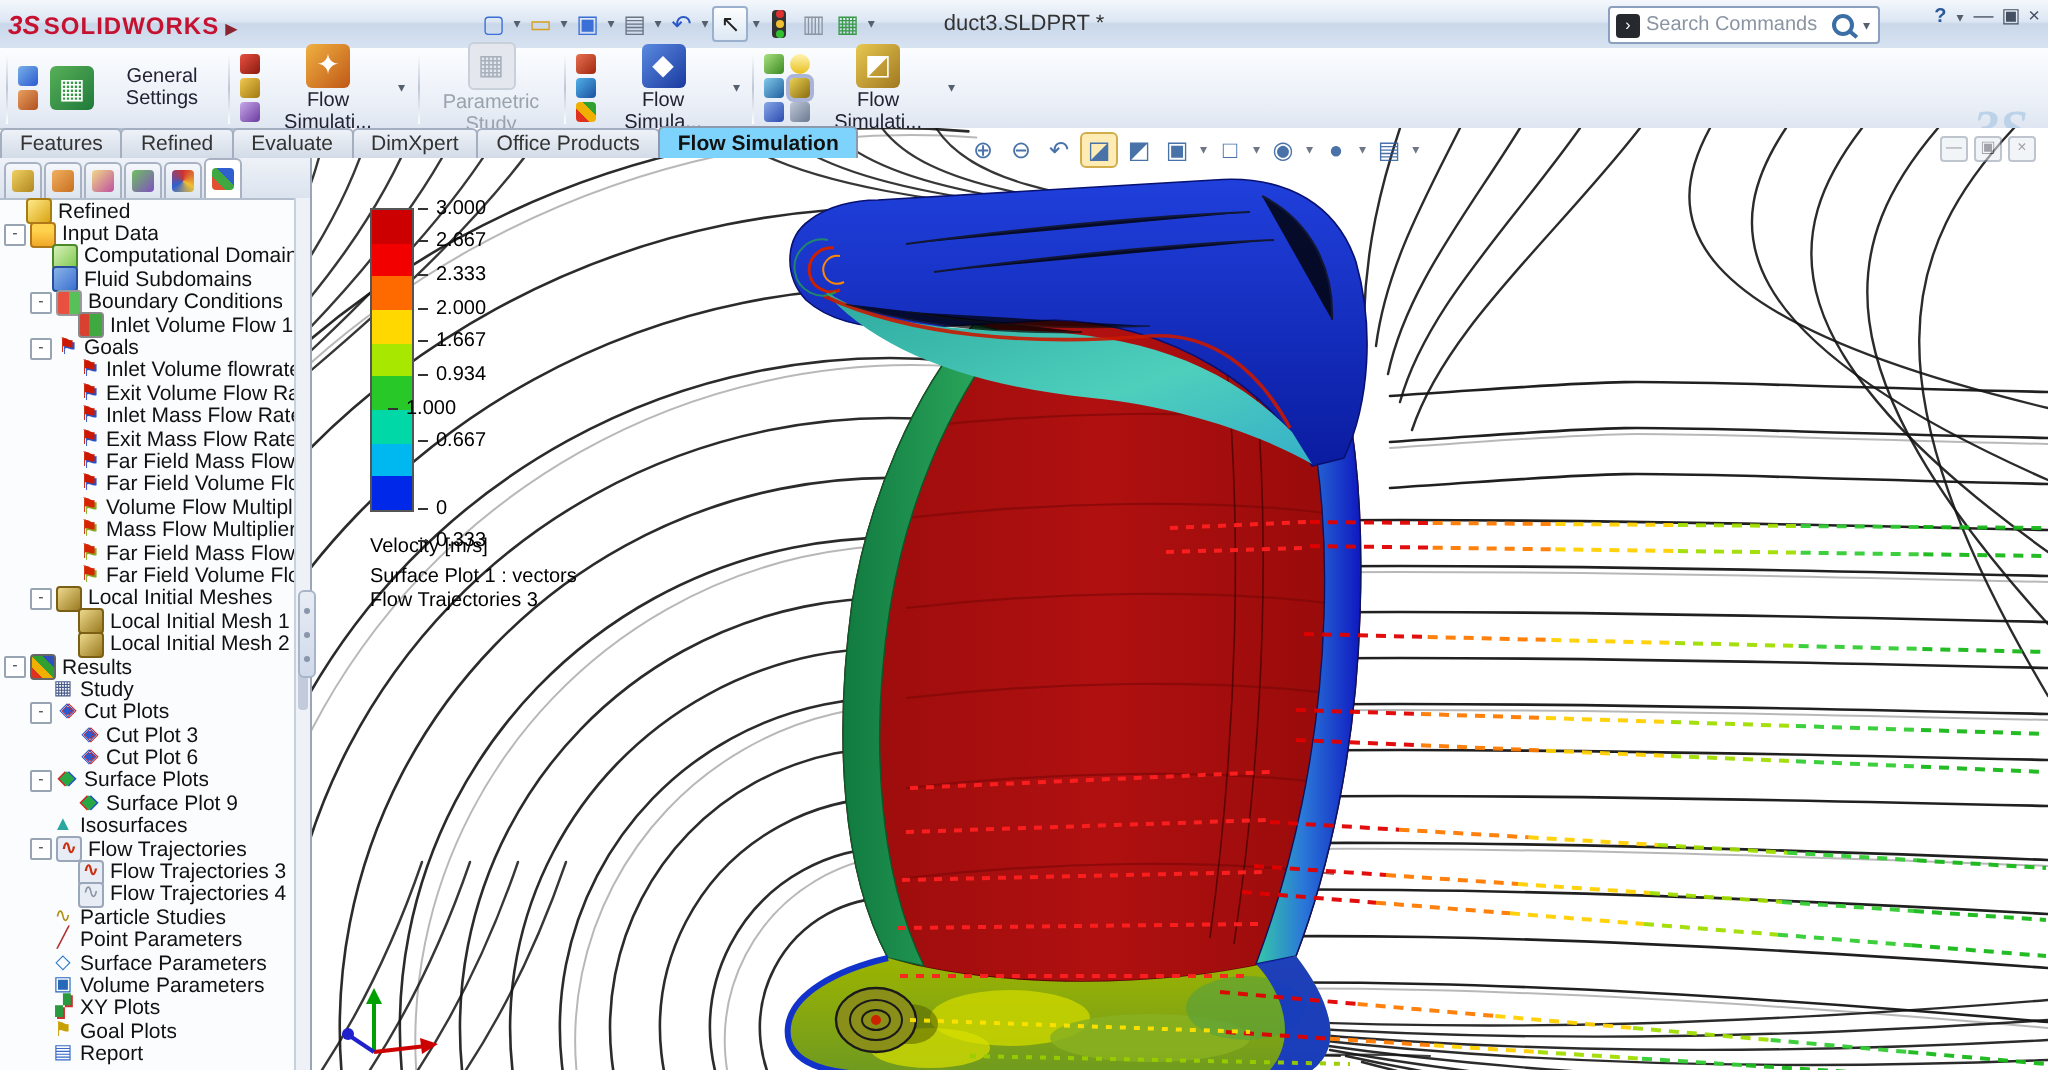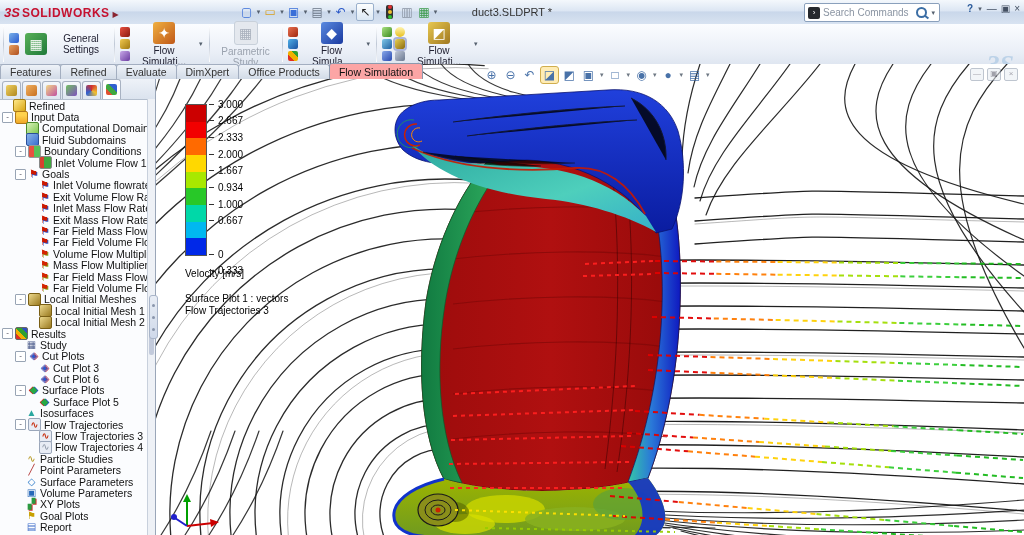--- a/index.html
+++ b/index.html
@@ -40,21 +40,21 @@
   .cmbtn.pressed{background:linear-gradient(#d6dbf2,#bfc7ea);border:1px solid #8c96cc}
   .cmbtn.disabled .cmlabel{color:#9aa2ae}
   .ministack{display:flex;flex-direction:column;gap:2px;justify-content:center}
   .mi{width:10px;height:10px;border-radius:2px;flex:none}
   .ico{display:flex;align-items:center;justify-content:center;flex:none;border-radius:2px}
   #wm3s{position:absolute;right:10px;top:26px;font-size:26px;font-weight:bold;font-style:italic;color:#bcd2e8;font-family:"Liberation Serif","DejaVu Serif",serif}
   
   #tabrow{position:absolute;left:0;top:64px;width:1024px;height:15px;display:flex;align-items:flex-end;z-index:6}
   .tab{height:14px;display:flex;align-items:center;padding:0 9px;font-size:10.5px;color:#333;
     background:linear-gradient(#eef2f8,#d2dbe7);border:1px solid #a3aec0;border-bottom:none;border-radius:3px 3px 0 0;margin-right:-1px;white-space:nowrap}
-  .tab.active{background:#fca5a5;font-weight:normal;color:#111;height:15px;z-index:2;border-color:#8d99ad}
+  .tab.active{background:#7dd3fc;font-weight:bold;color:#111;height:15px;z-index:2;border-color:#8d99ad}
   
   #panel{position:absolute;left:0;top:79px;width:155px;bottom:0;background:#fbfcfe;border-right:1px solid #9aa6b8;z-index:5}
   #paneltabs{height:20px;background:linear-gradient(#eef2f8,#dbe3ee);border-bottom:1px solid #b4bfce;display:flex;align-items:flex-end;padding-left:2px;gap:1px}
   .ptab{width:17px;height:17px;border:1px solid #a8b2c2;border-bottom:none;border-radius:3px 3px 0 0;background:linear-gradient(#f4f7fb,#dde5ef);display:flex;align-items:center;justify-content:center}
   .ptab.active{background:#fff;height:19px}
   .pticon{width:11px;height:11px;border-radius:2px}
   #tree{position:absolute;left:0;top:20px;right:7px;bottom:0;overflow:hidden;padding-top:1px}
   .trow{display:flex;align-items:center;height:11.4px;white-space:nowrap}
   .texp{width:9px;height:9px;border:1px solid #98a4b4;background:#fff;color:#445;font-size:8px;line-height:7px;text-align:center;border-radius:1px;flex:none;margin-right:2px}
   .tlabel{font-size:10.5px;color:#111;margin-left:3px;overflow:hidden}
@@ -95,21 +95,21 @@
   .hudb.pressed{background:#ffe9a8;border:1px solid #c8a030}
   #gwin{position:absolute;right:6px;top:4px;display:flex;gap:3px;opacity:.55;z-index:8}
   #gwin span{width:12px;height:11px;border:1px solid #8a96a8;background:#e9edf3;color:#556;font-size:8px;line-height:10px;text-align:center;border-radius:2px}
   
   #legend{position:absolute;left:30px;top:40px;z-index:7;font-size:10px;color:#000}
   #lbar{position:relative;width:20px;height:150px;border:1px solid #555}
   .lseg{position:absolute;left:0;width:100%;}
   .ltick{position:absolute;left:24px;display:flex;align-items:center;gap:4px;height:10px;margin-top:-5px}
   .ltick i{width:5px;height:1px;background:#333;display:block}
   #lunit{margin-top:12px}
-  #lplots{margin-top:14px;line-height:12px}
+  #lplots{margin-top:4px;line-height:12px}
 </style>
 </head>
 <body>
 
 <div id="titlebar">
   <div id="logo">
     <span class="mark">3S</span>
     <span class="word">SOLIDWORKS</span>
     <span class="flyout">▶</span>
   </div>
@@ -504,21 +504,21 @@
         <span>2.000</span>
       </div>
       <div class="ltick" style="position: absolute; left: 24px; top: 66.6667px;">
         <i></i>
         <span>1.667</span>
       </div>
       <div class="ltick" style="position: absolute; left: 24px; top: 83.3333px;">
         <i></i>
         <span>0.934</span>
       </div>
-      <div class="ltick" style="position: absolute; left: 24px; top: 100px;">
+      <div class="ltick" style="position: absolute; left: 9px; top: 100px;">
         <i></i>
         <span>1.000</span>
       </div>
       <div class="ltick" style="position: absolute; left: 24px; top: 116.667px;">
         <i></i>
         <span>0.667</span>
       </div>
       <div class="ltick" style="position: absolute; left: 24px; top: 133.333px; margin-top: 28px;">
         <i></i>
         <span>0.333</span>
@@ -687,21 +687,21 @@
         <span class="tlabel">Cut Plot 6</span>
       </div>
       <div class="trow" style="padding-left: 15px;">
         <span class="texp">-</span>
         <span class="ic" data-icon="surface-plots"></span>
         <span class="tlabel">Surface Plots</span>
       </div>
       <div class="trow" style="padding-left: 28px;">
         <span style="width: 11px; flex: 0 0 auto;"></span>
         <span class="ic" data-icon="surface-plot"></span>
-        <span class="tlabel">Surface Plot 5</span>
+        <span class="tlabel">Surface Plot 9</span>
       </div>
       <div class="trow" style="padding-left: 15px;">
         <span style="width: 11px; flex: 0 0 auto;"></span>
         <span class="ic" data-icon="isosurfaces"></span>
         <span class="tlabel">Isosurfaces</span>
       </div>
       <div class="trow" style="padding-left: 15px;">
         <span class="texp">-</span>
         <span class="ic" data-icon="flow-trajectories"></span>
         <span class="tlabel">Flow Trajectories</span>

